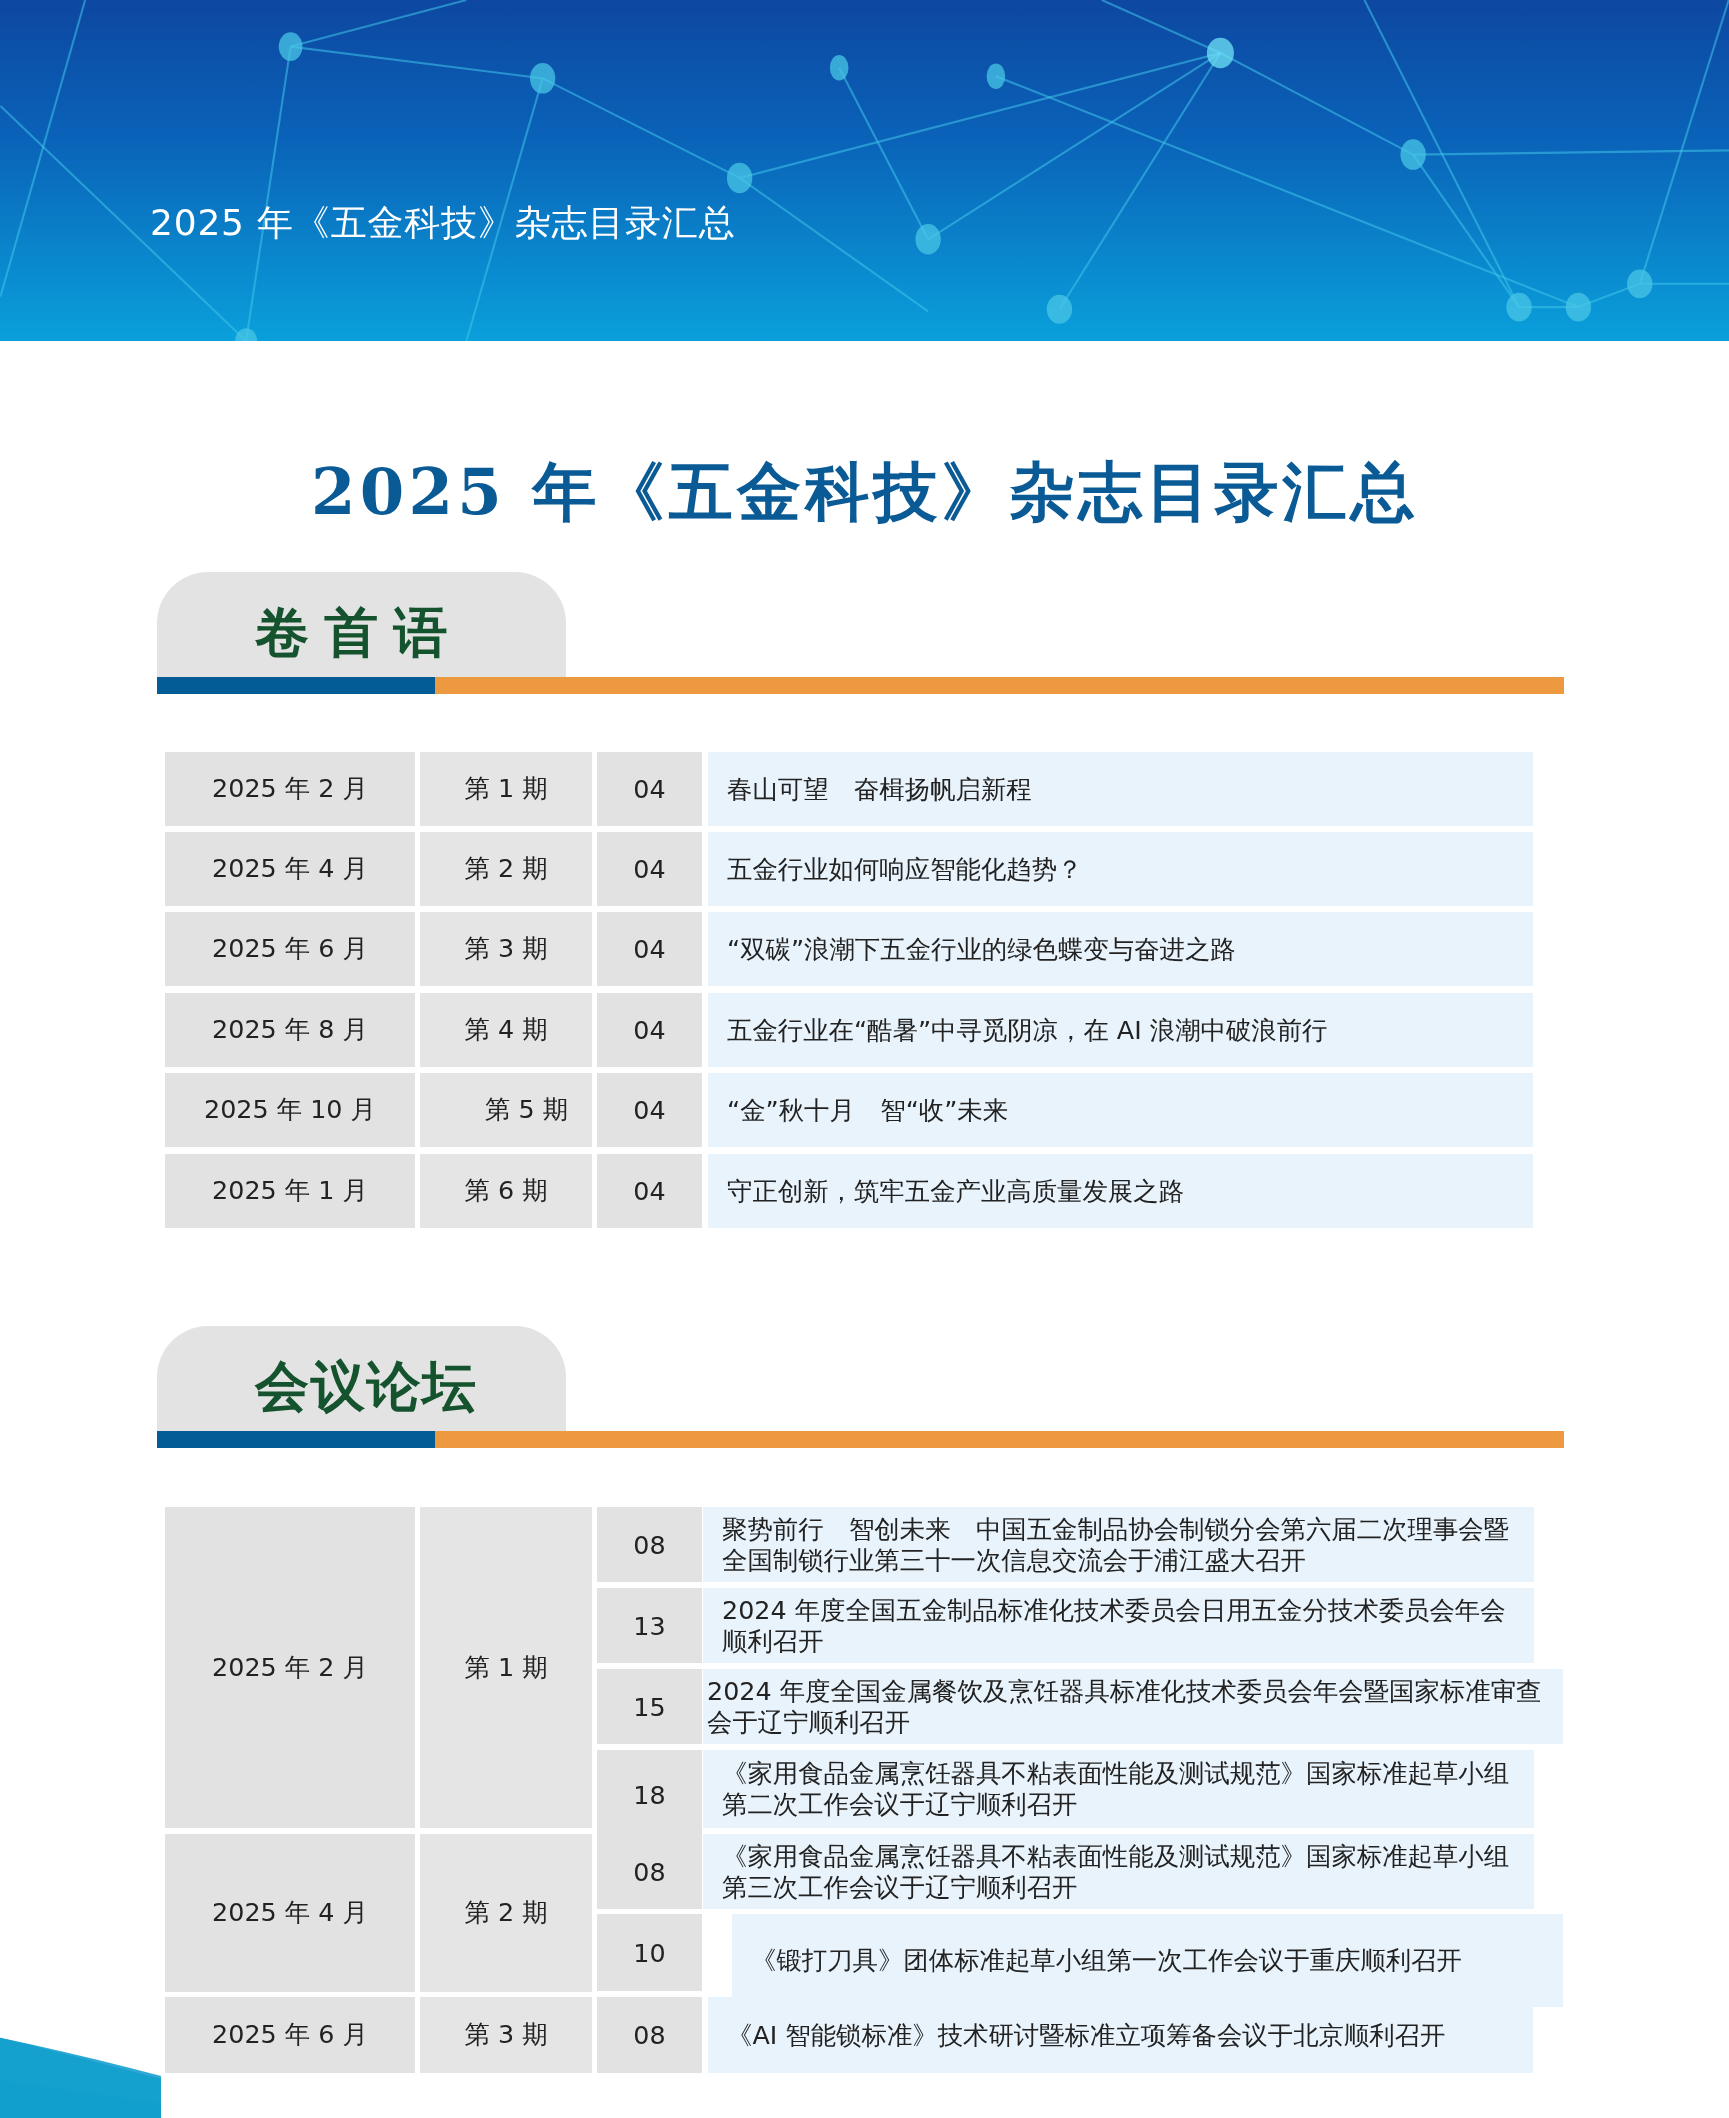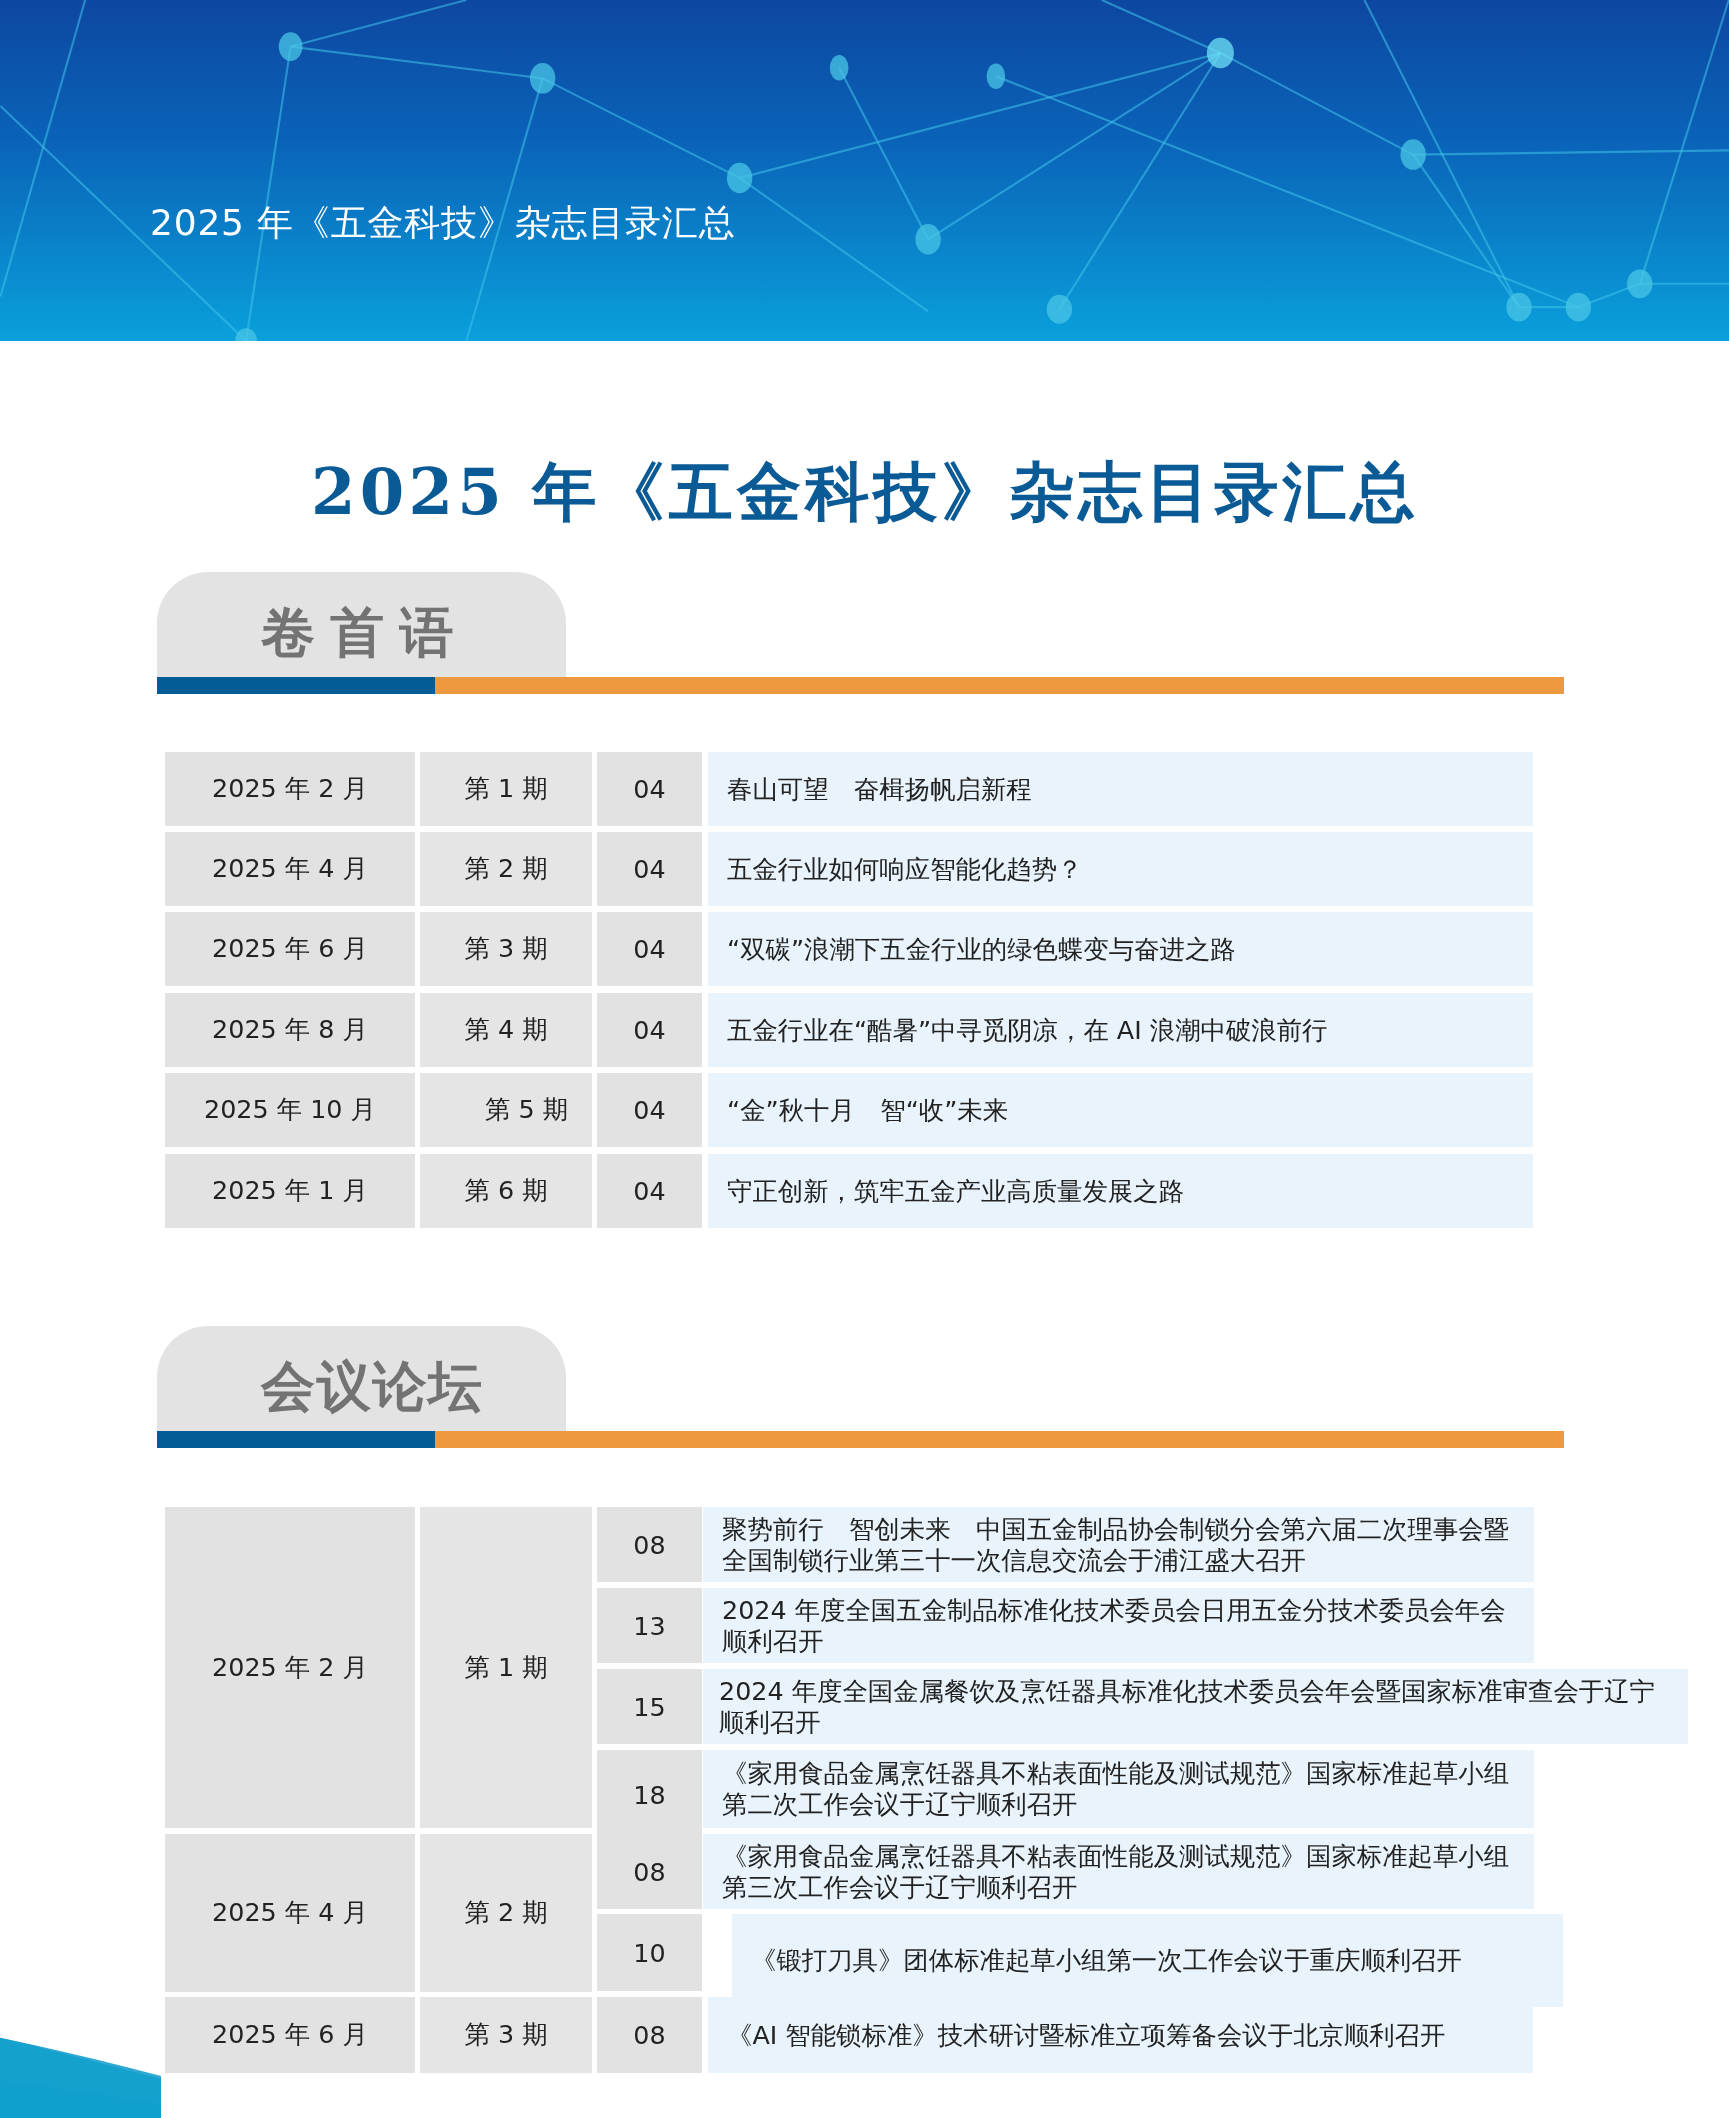--- a/index.html
+++ b/index.html
@@ -26,23 +26,23 @@
     color: #0a5a96; font-size: 64px; font-weight: bold;
     font-family: "DejaVu Serif", "Liberation Serif", serif;
     letter-spacing: 4.2px;
   }
   
   .section-tab {
     position: absolute; left: 157px; width: 409px; height: 106px;
     background: #e3e3e3; border-radius: 51px 51px 0 0;
   }
   .section-tab-label {
-    position: absolute; left: 17px; width: 100%; top: 25.4px;
+    position: absolute; left: 11px; width: 100%; top: 25.4px;
     text-align: left; padding-left: 87px; box-sizing: border-box;
-    color: #737373; font-size: 54px; font-weight: bold; letter-spacing: 15.3px;
+    color: #14532d; font-size: 54px; font-weight: bold; letter-spacing: 15.3px;
     font-family: "DejaVu Sans", sans-serif;
   }
   .section-tab-label.tight { letter-spacing: 1.7px; padding-left: 87px; }
   .section-bar { position: absolute; left: 157px; width: 1407px; height: 17px; }
   .section-bar .blue { position: absolute; left: 0; top: 0; width: 278px; height: 17px; background: #045c97; }
   .section-bar .orange { position: absolute; left: 278px; top: 0; width: 1129px; height: 17px; background: #ed9940; }
 
   
   .cell {
     position: absolute; box-sizing: border-box;
@@ -185,21 +185,21 @@
     <div class="cell c-date" style="left:165px;top:1507px;width:250px;height:321px;">2025 年 2 月</div>
     <div class="cell c-issue" style="left:420px;top:1507px;width:172px;height:321px;">第 1 期</div>
 
     <div class="cell c-page" style="left:597px;top:1507px;width:105px;height:75px;">08</div>
     <div class="cell c-title" style="left:703px;top:1507px;width:831px;height:75px;padding-left:19px;">聚势前行　智创未来　中国五金制品协会制锁分会第六届二次理事会暨全国制锁行业第三十一次信息交流会于浦江盛大召开</div>
 
     <div class="cell c-page" style="left:597px;top:1588px;width:105px;height:75px;">13</div>
     <div class="cell c-title" style="left:703px;top:1588px;width:831px;height:75px;padding-left:19px;">2024 年度全国五金制品标准化技术委员会日用五金分技术委员会年会顺利召开</div>
 
     <div class="cell c-page" style="left:597px;top:1669px;width:105px;height:75px;">15</div>
-    <div class="cell c-title" style="left:703px;top:1669px;width:985px;height:75px;padding-left:16px;">2024 年度全国金属餐饮及烹饪器具标准化技术委员会年会暨国家标准审查会于辽宁顺利召开</div>
+    <div class="cell c-title" style="left:703px;top:1669px;width:860px;height:75px;padding-left:4px;">2024 年度全国金属餐饮及烹饪器具标准化技术委员会年会暨国家标准审查会于辽宁顺利召开</div>
 
     <div class="cell c-page" style="left:597px;top:1750px;width:105px;height:90px;">18</div>
     <div class="cell c-title" style="left:703px;top:1750px;width:831px;height:78px;padding-left:19px;">《家用食品金属烹饪器具不粘表面性能及测试规范》国家标准起草小组第二次工作会议于辽宁顺利召开</div>
   </div>
 
   <div>
     <div class="cell c-date" style="left:165px;top:1834px;width:250px;height:158px;">2025 年 4 月</div>
     <div class="cell c-issue" style="left:420px;top:1834px;width:172px;height:158px;">第 2 期</div>
 
     <div class="cell c-page" style="left:597px;top:1834px;width:105px;height:75px;">08</div>

